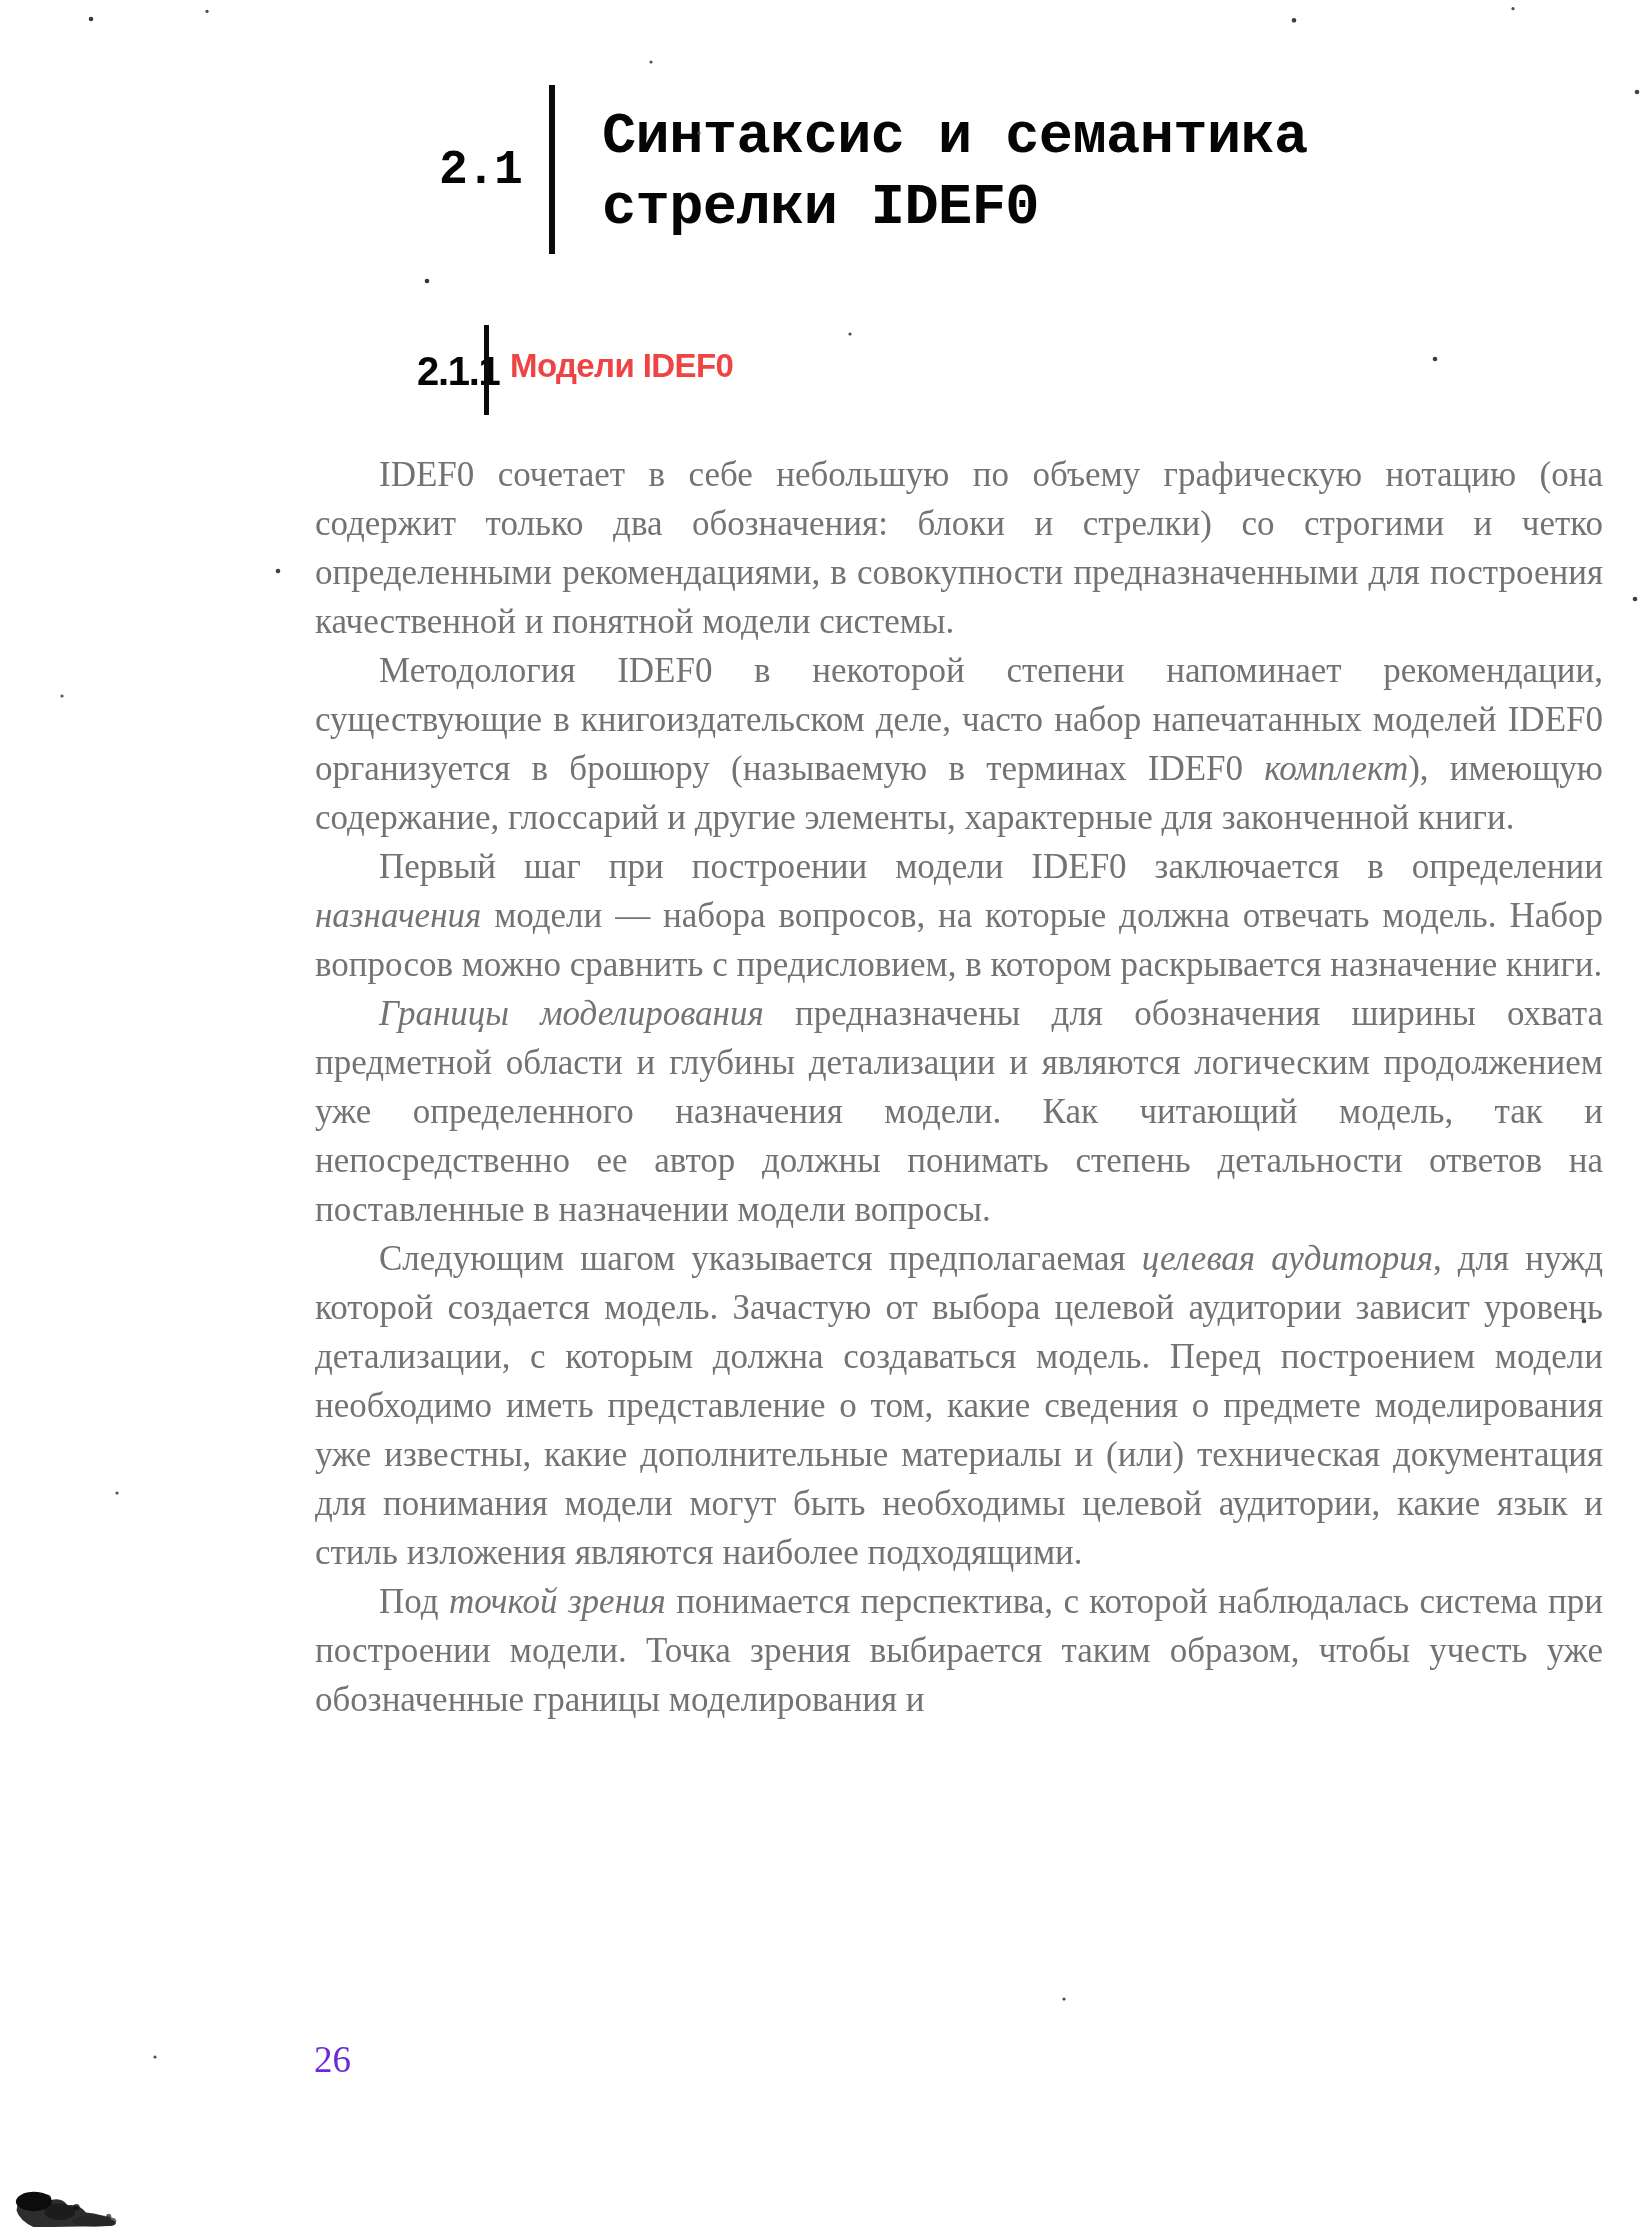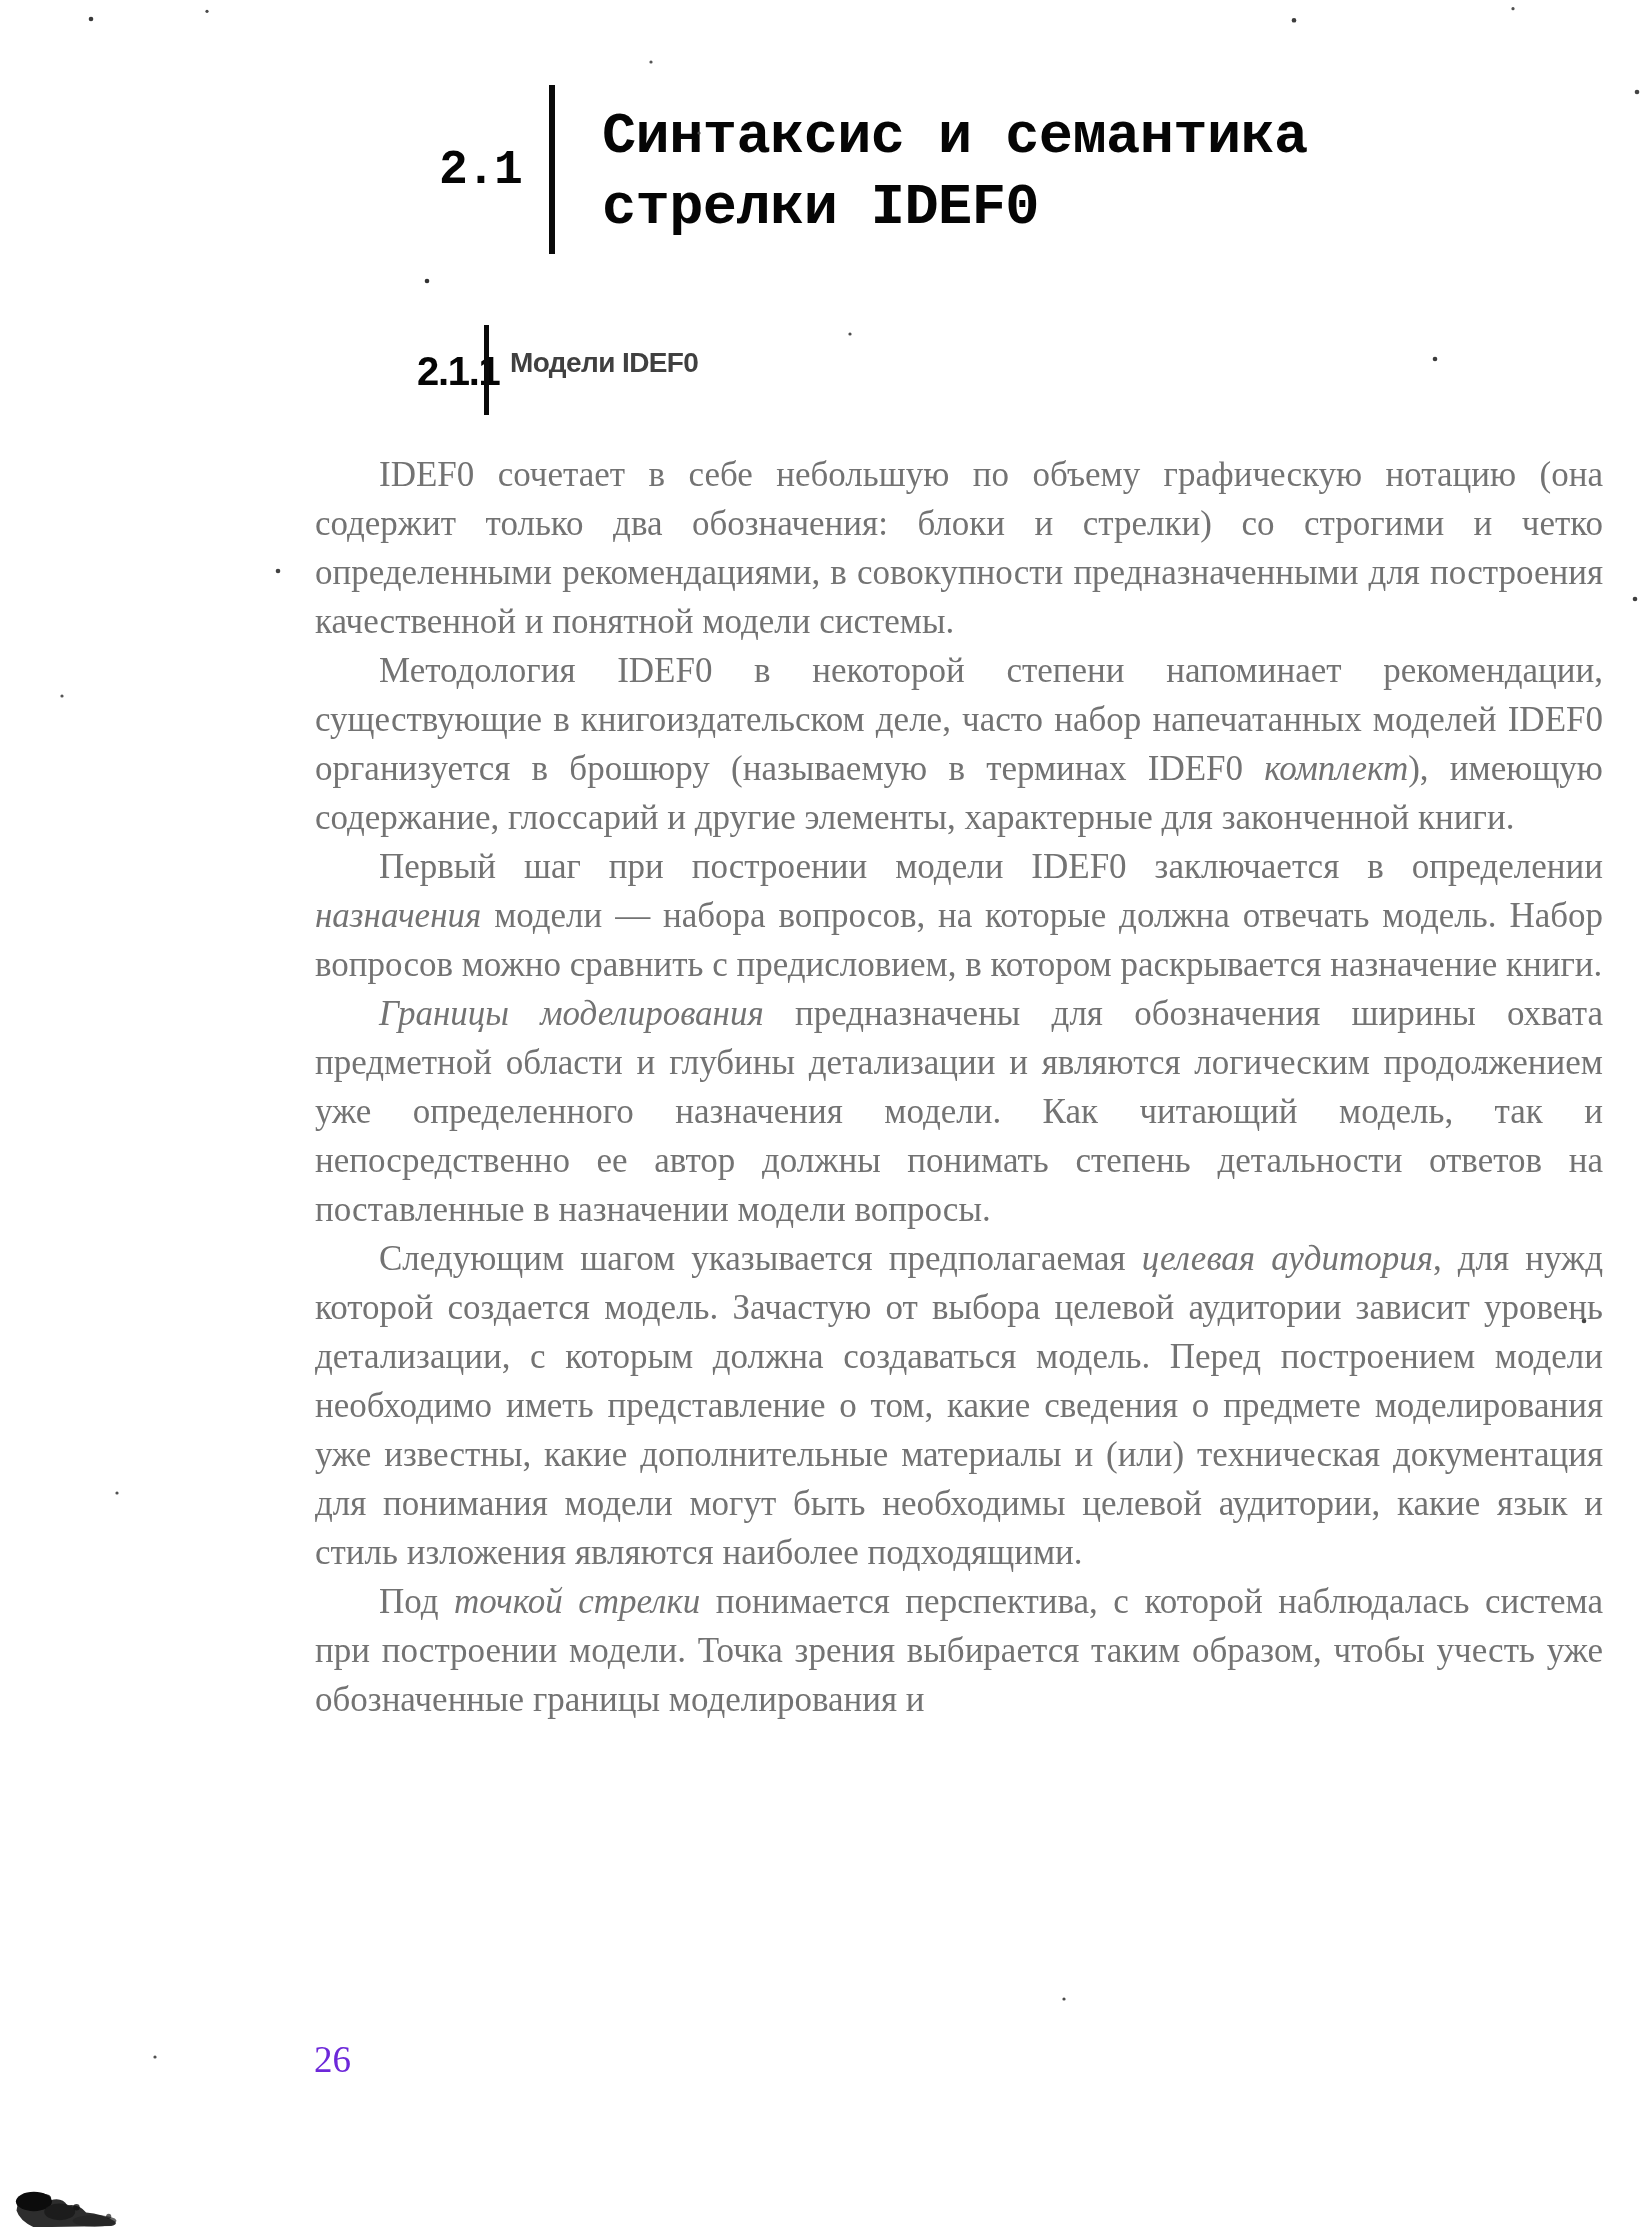--- a/index.html
+++ b/index.html
@@ -39,22 +39,22 @@
     font-weight: 700; font-size: 40px; letter-spacing: -1.3px;
     color: #050505;
   }
   .subsec-bar {
     position: absolute; left: 484px; top: 325px;
     width: 5.1px; height: 90px; background: #0a0a0a;
   }
   .subsec-title {
     position: absolute; left: 510px; top: 347px;
     font-family: "Liberation Sans", sans-serif;
-    font-weight: 700; font-size: 28px; letter-spacing: -0.6px;
-    color: #404040;
+    font-weight: 700; font-size: 33px; letter-spacing: -0.6px;
+    color: #ef4444;
   }
 
   
   .body-text {
     position: absolute; left: 315px; top: 450px;
     width: 1288px;
     font-size: 35px; line-height: 49px;
     text-align: justify;
     color: #737373;
   }
@@ -110,21 +110,21 @@
 <div class="subsec-num">2.1.1</div>
 <div class="subsec-bar"></div>
 <h2 class="subsec-title">Модели IDEF0</h2>
 
 <main class="body-text">
     <p class="body-para"><span>IDEF0 сочетает в себе небольшую по объему графическую нотацию (она содержит только два обозначения: блоки и стрелки) со строгими и четко определенными рекомендациями, в совокупности предназначенными для построения качественной и понятной модели системы.</span></p>
     <p class="body-para"><span>Методология IDEF0 в некоторой степени напоминает рекомендации, существующие в книгоиздательском деле, часто набор напечатанных моделей IDEF0 организуется в брошюру (называемую в терминах IDEF0 </span><em>комплект</em><span>), имеющую содержание, глоссарий и другие элементы, характерные для законченной книги.</span></p>
     <p class="body-para"><span>Первый шаг при построении модели IDEF0 заключается в определении </span><em>назначения</em><span> модели — набора вопросов, на которые должна отвечать модель. Набор вопросов можно сравнить с предисловием, в котором раскрывается назначение книги.</span></p>
     <p class="body-para"><em>Границы моделирования</em><span> предназначены для обозначения ширины охвата предметной области и глубины детализации и являются логическим продолжением уже определенного назначения модели. Как читающий модель, так и непосредственно ее автор должны понимать степень детальности ответов на поставленные в назначении модели вопросы.</span></p>
     <p class="body-para"><span>Следующим шагом указывается предполагаемая </span><em>целевая аудитория</em><span>, для нужд которой создается модель. Зачастую от выбора целевой аудитории зависит уровень детализации, с которым должна создаваться модель. Перед построением модели необходимо иметь представление о том, какие сведения о предмете моделирования уже известны, какие дополнительные материалы и (или) техническая документация для понимания модели могут быть необходимы целевой аудитории, какие язык и стиль изложения являются наиболее подходящими.</span></p>
-    <p class="body-para"><span>Под </span><em>точкой стрелки</em><span> понимается перспектива, с которой наблюдалась система при построении модели. Точка зрения выбирается таким образом, чтобы учесть уже обозначенные границы моделирования и</span></p>
+    <p class="body-para"><span>Под </span><em>точкой зрения</em><span> понимается перспектива, с которой наблюдалась система при построении модели. Точка зрения выбирается таким образом, чтобы учесть уже обозначенные границы моделирования и</span></p>
   </main>
 
 <div class="page-number">26</div>
 
 <div class="scan-noise"></div>
 <svg class="ink-smudge" viewBox="0 0 180 65" xmlns="http://www.w3.org/2000/svg" aria-hidden="true">
   <path d="M10 22 Q22 8 48 12 Q64 13 60 22 Q78 17 86 30 Q103 27 115 41 Q140 43 158 54 Q166 59 154 62 L34 64 Q12 54 7 38 Z" fill="#161616" opacity="0.9"></path>
   <ellipse cx="34" cy="24" rx="28" ry="15" fill="#0c0c0c"></ellipse>
   <ellipse cx="74" cy="40" rx="24" ry="13" fill="#1a1a1a" opacity="0.85"></ellipse>
   <ellipse cx="128" cy="54" rx="34" ry="9" fill="#242424" opacity="0.7"></ellipse>

